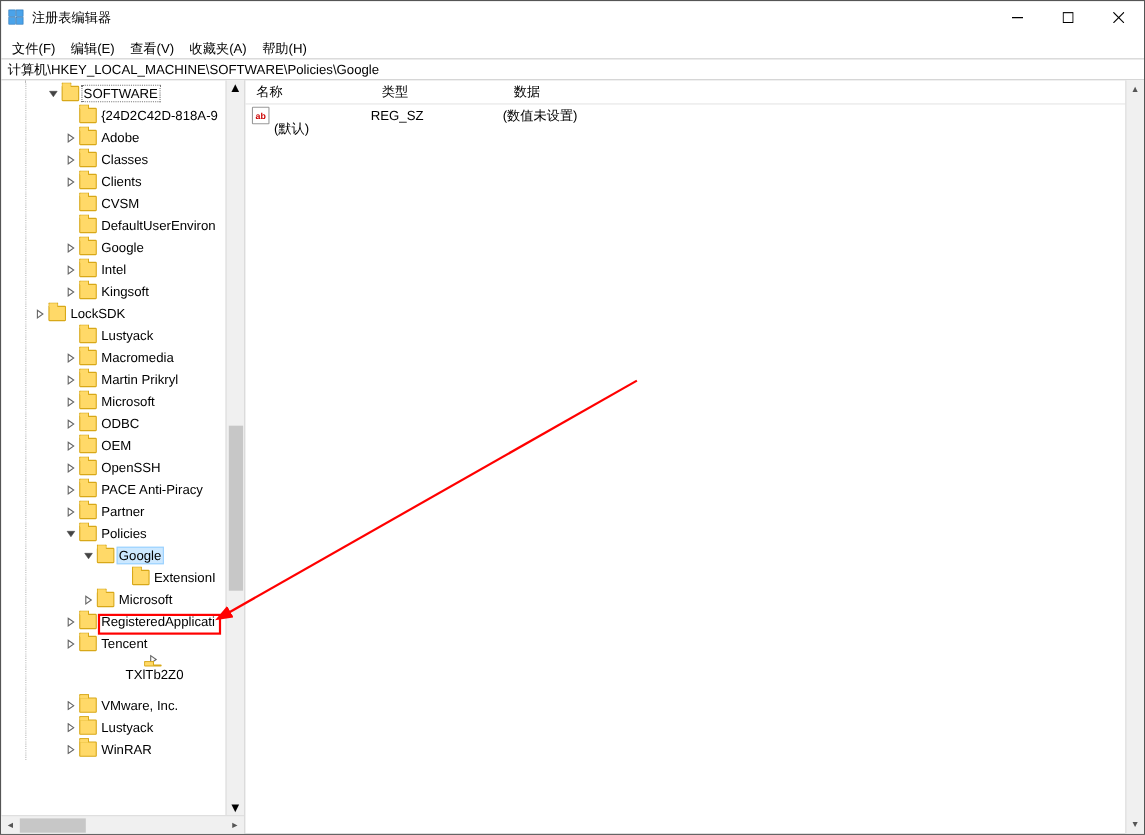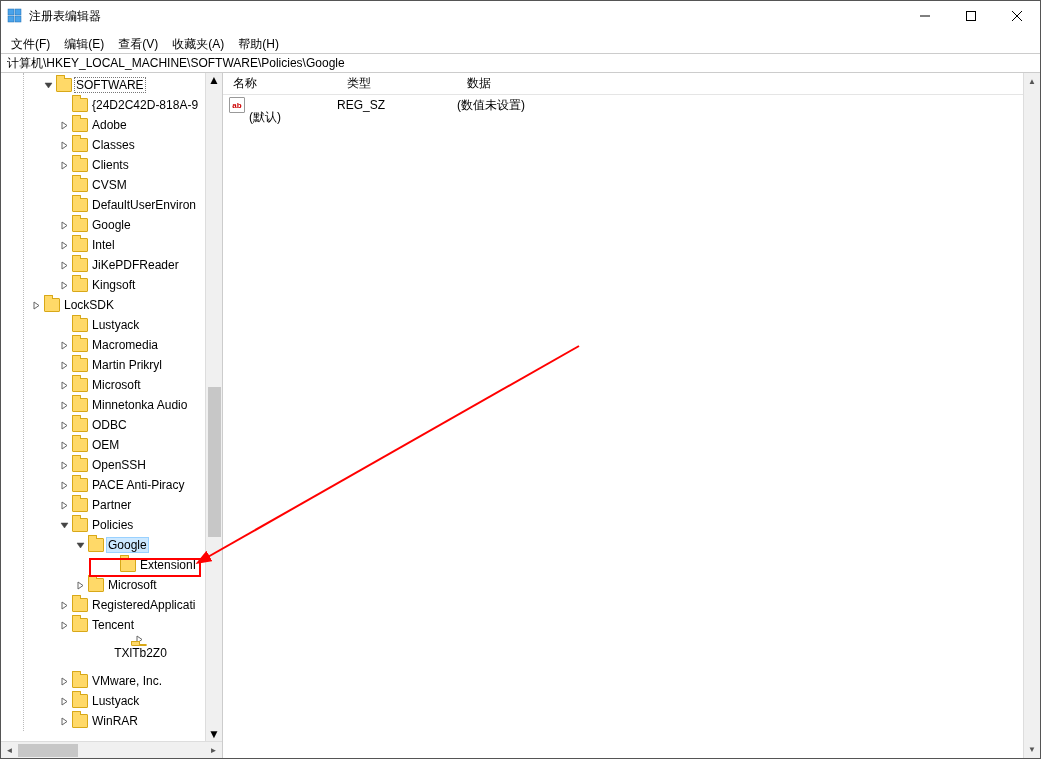--- a/index.html
+++ b/index.html
@@ -177,29 +177,20 @@
               <span class="folder"></span>
               <span class="lbl">Intel</span>
             </div>
             <div class="tree-row" style="padding-left: 58px;">
               <span class="chev">
                 <svg width="9" height="9">
                   <path d="M2 1 L7 4.5 L2 8 Z" fill="none" stroke="#666" stroke-width="1"></path>
                 </svg>
               </span>
               <span class="folder"></span>
-              <span class="lbl">JiKePDFReader</span>
-            </div>
-            <div class="tree-row" style="padding-left: 58px;">
-              <span class="chev">
-                <svg width="9" height="9">
-                  <path d="M2 1 L7 4.5 L2 8 Z" fill="none" stroke="#666" stroke-width="1"></path>
-                </svg>
-              </span>
-              <span class="folder"></span>
               <span class="lbl">Kingsoft</span>
             </div>
             <div class="tree-row" style="padding-left: 30px;">
               <span class="chev">
                 <svg width="9" height="9">
                   <path d="M2 1 L7 4.5 L2 8 Z" fill="none" stroke="#666" stroke-width="1"></path>
                 </svg>
               </span>
               <span class="folder"></span>
               <span class="lbl">LockSDK</span>
@@ -228,29 +219,20 @@
               <span class="lbl">Martin Prikryl</span>
             </div>
             <div class="tree-row" style="padding-left: 58px;">
               <span class="chev">
                 <svg width="9" height="9">
                   <path d="M2 1 L7 4.5 L2 8 Z" fill="none" stroke="#666" stroke-width="1"></path>
                 </svg>
               </span>
               <span class="folder"></span>
               <span class="lbl">Microsoft</span>
-            </div>
-            <div class="tree-row" style="padding-left: 58px;">
-              <span class="chev">
-                <svg width="9" height="9">
-                  <path d="M2 1 L7 4.5 L2 8 Z" fill="none" stroke="#666" stroke-width="1"></path>
-                </svg>
-              </span>
-              <span class="folder"></span>
-              <span class="lbl">Minnetonka Audio</span>
             </div>
             <div class="tree-row" style="padding-left: 58px;">
               <span class="chev">
                 <svg width="9" height="9">
                   <path d="M2 1 L7 4.5 L2 8 Z" fill="none" stroke="#666" stroke-width="1"></path>
                 </svg>
               </span>
               <span class="folder"></span>
               <span class="lbl">ODBC</span>
             </div>

